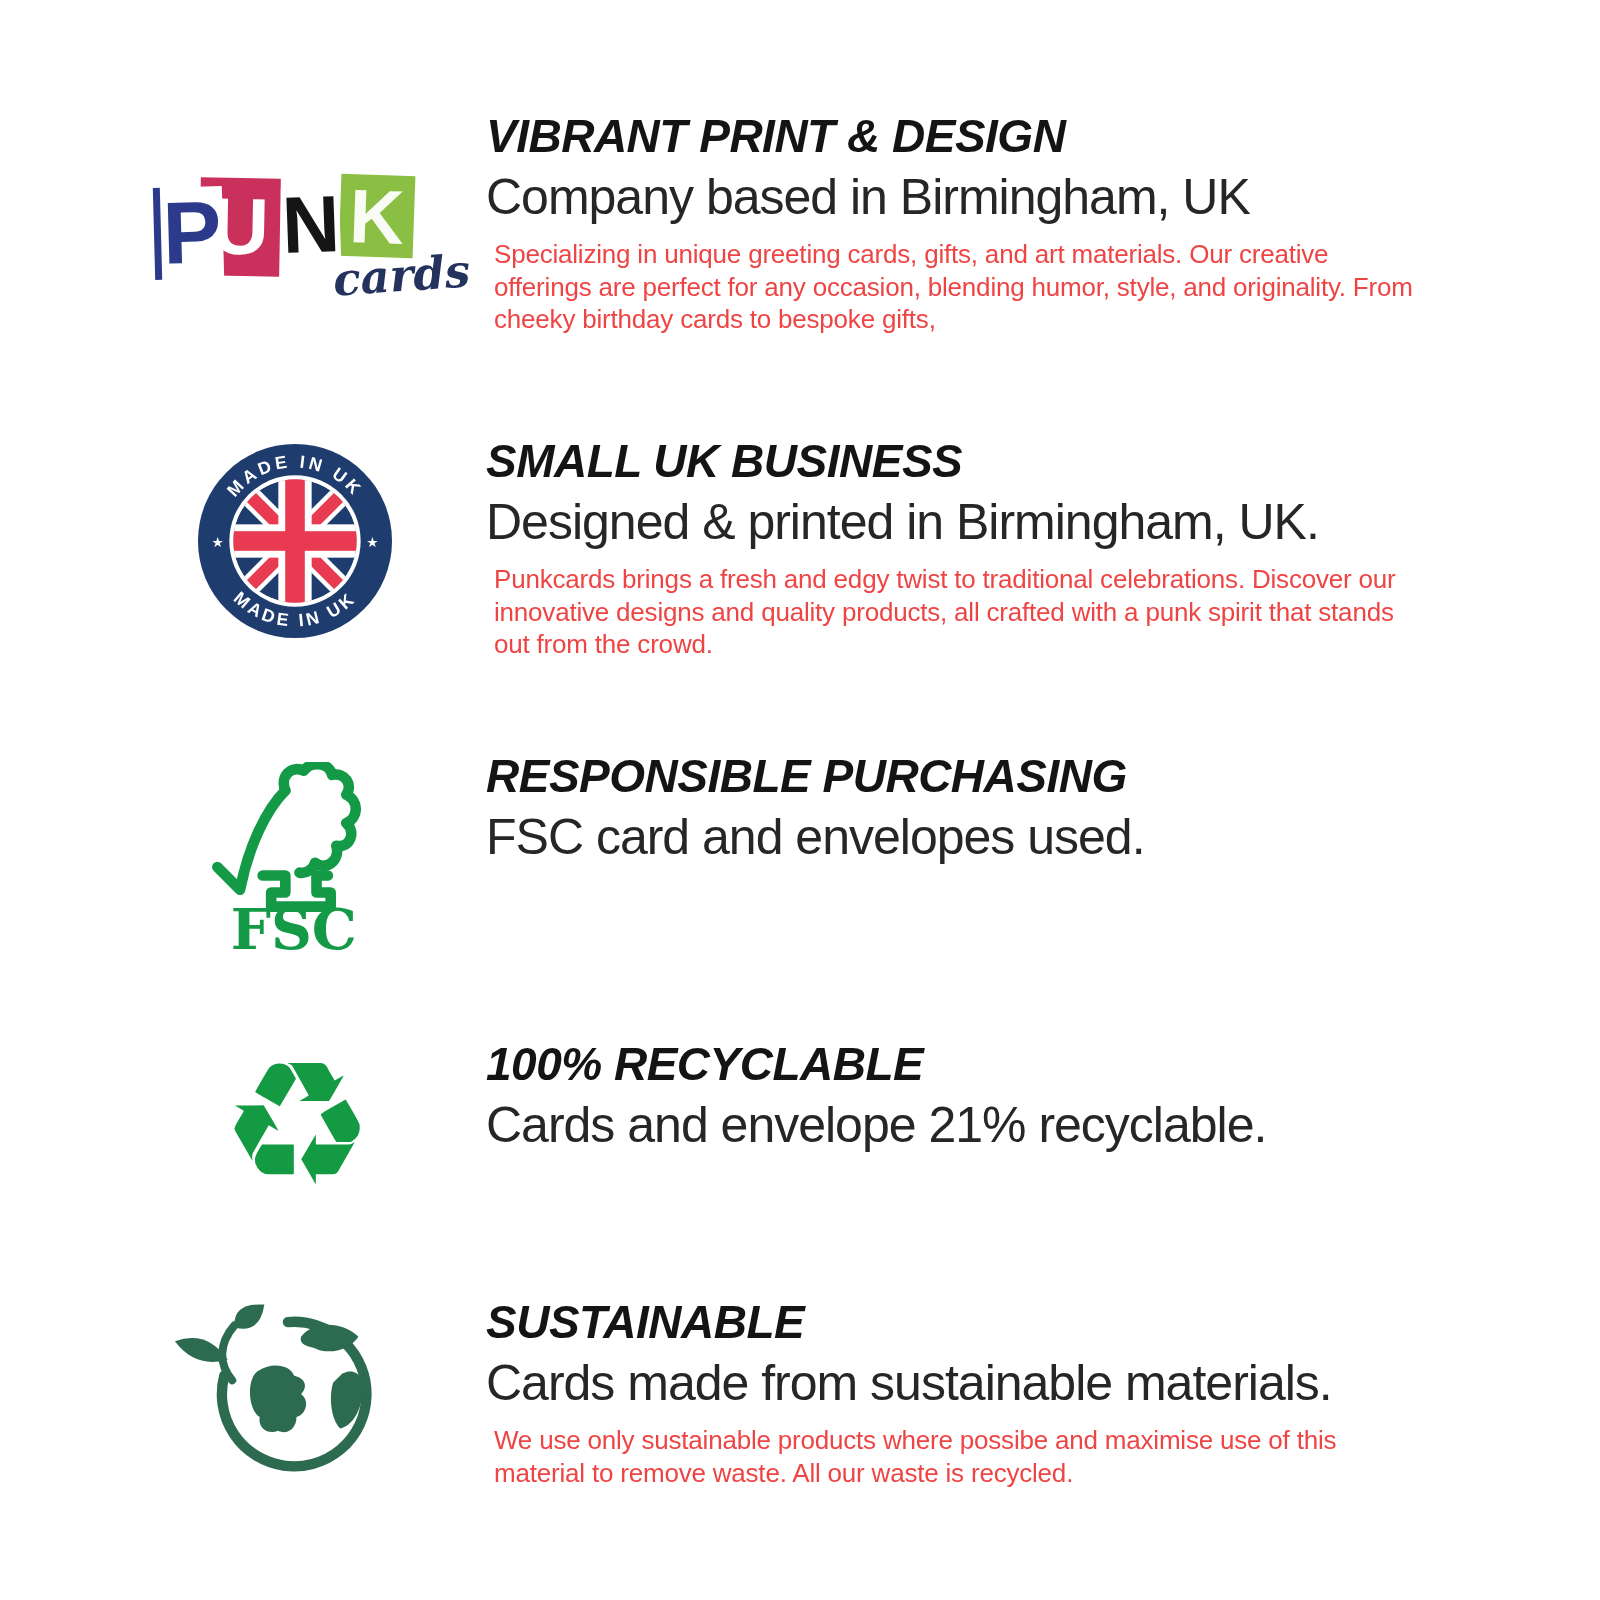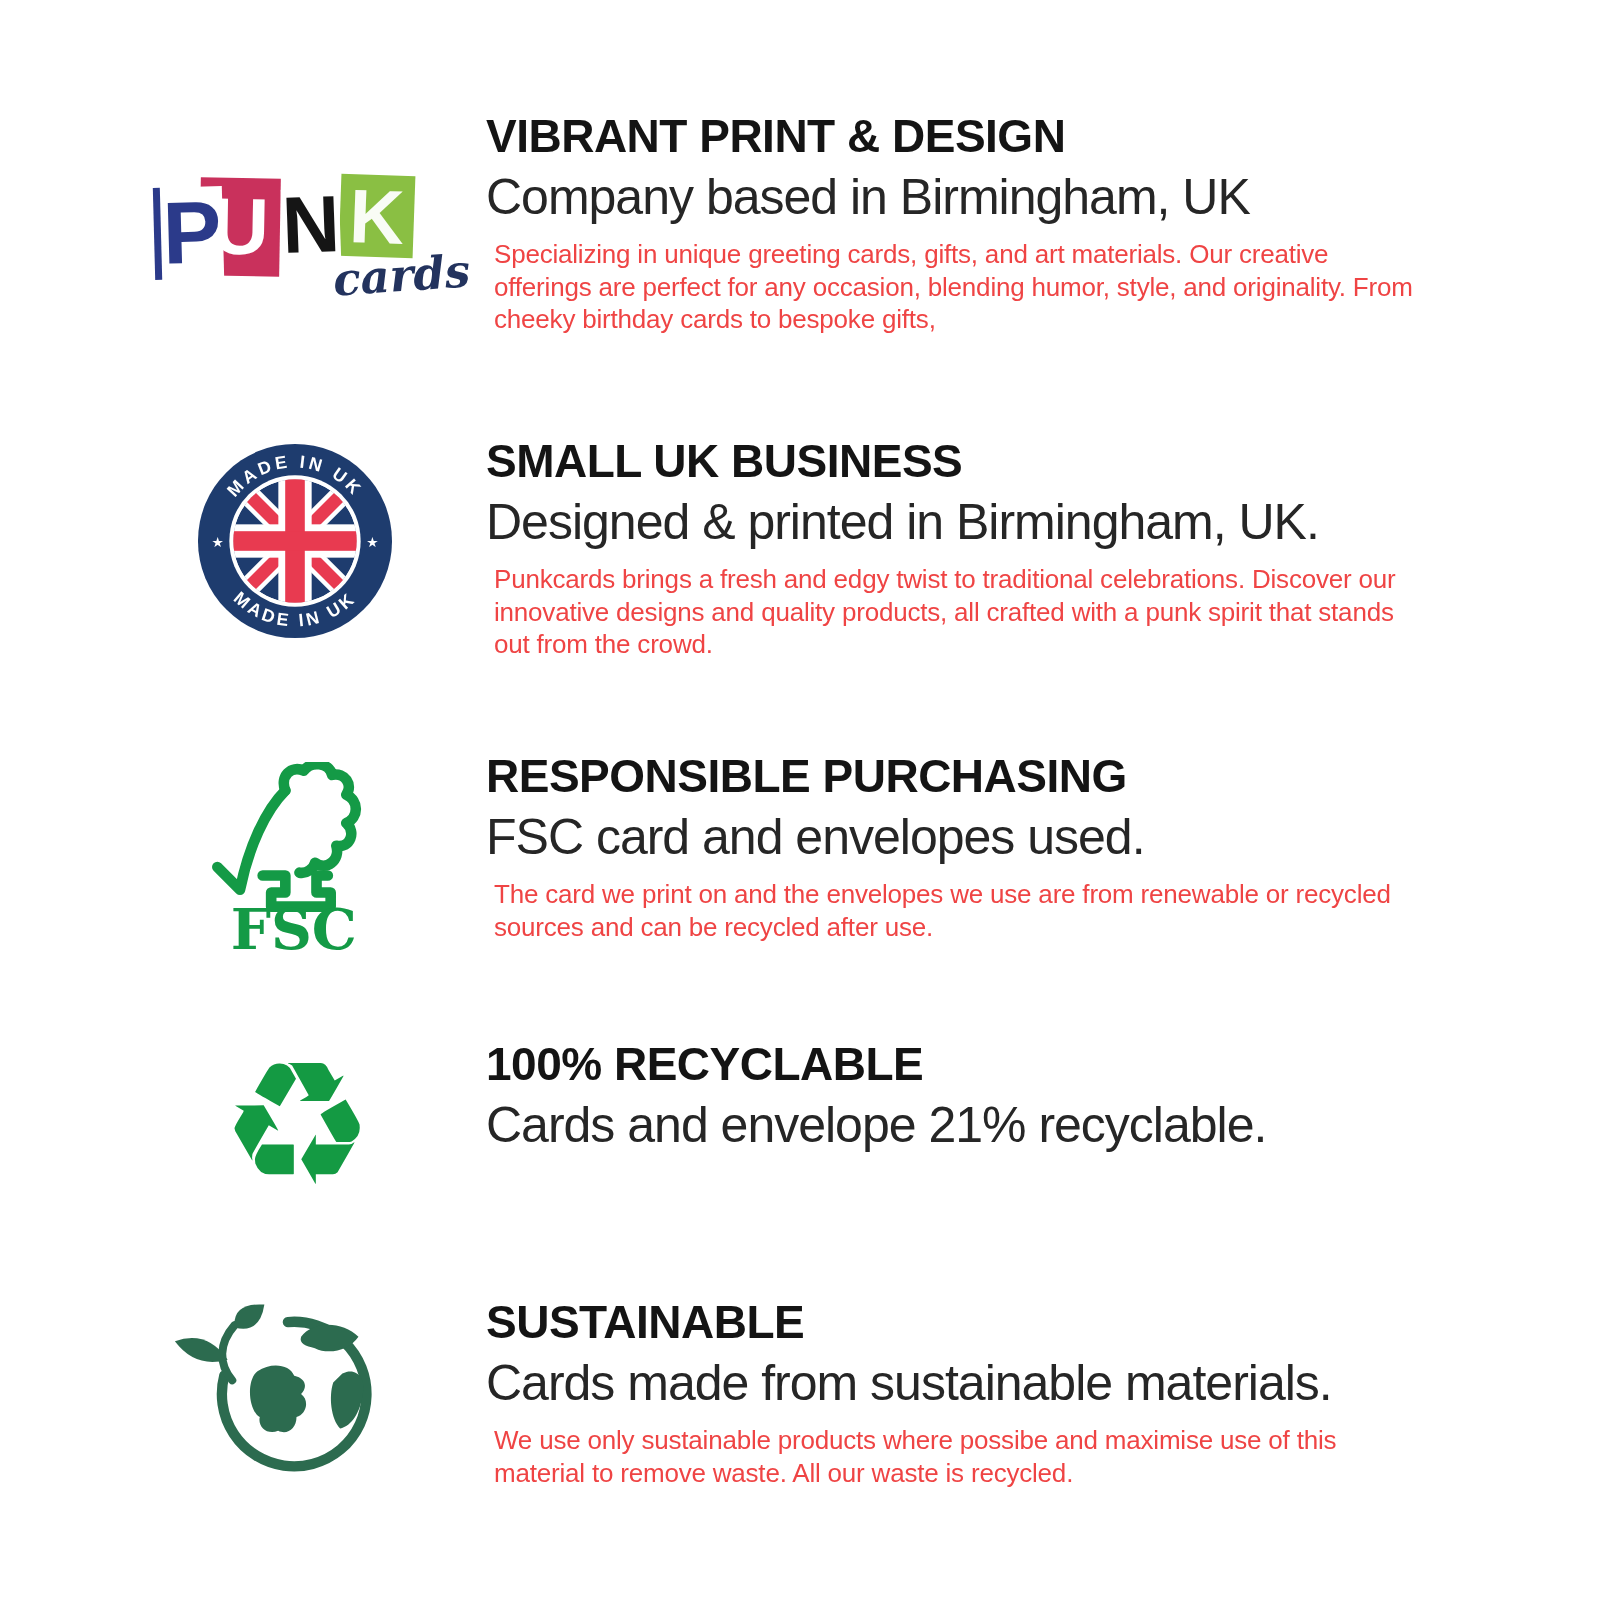--- a/index.html
+++ b/index.html
@@ -3,21 +3,21 @@
 <meta charset="utf-8">
 <style>
   html,body{margin:0;padding:0;background:#fff;}
   .page{
     position:relative;width:1600px;height:1600px;background:#ffffff;overflow:hidden;
     font-family:"Liberation Sans",sans-serif;
   }
   .section{position:absolute;left:0;width:1600px;}
   .icon-wrap{position:absolute;}
   .text-col{margin-left:486px;width:945px;}
-  .title{font-size:46px;font-weight:bold;letter-spacing:-0.5px;color:#141414;line-height:1.15;margin:0;}
+  .title{font-size:46px;font-weight:bold;letter-spacing:-0.5px;color:#141414;line-height:1.15;margin:0;font-style:italic;}
   .subtitle{font-size:50px;font-weight:400;letter-spacing:-1px;color:#262626;line-height:1.15;margin:6px 0 0 0;}
   .bodytext{font-size:26px;color:#ef4444;line-height:1.24;letter-spacing:-0.2px;margin:12px 0 0 8px;}
 
   
   #s1{top:110px} #s2{top:435px} #s3{top:750px} #s4{top:1038px} #s5{top:1296px}
   #s1 .icon-wrap{left:150px;top:63px;}
   #s2 .icon-wrap{left:197px;top:8px;}
   #s3 .icon-wrap{left:206px;top:12px;}
   #s4 .icon-wrap{left:205px;top:2px;}
   #s5 .icon-wrap{left:168px;top:4px;}
@@ -110,21 +110,20 @@
           <path d="M 8,74 L 24,90 C 30,60 42,34 56,20"></path>
           <path d="M 56,20 C 52,10 60,2 69,6 C 74,-1 87,0 89,9 C 98,7 104,16 99,23 C 108,27 108,39 99,43 C 106,49 102,61 92,59 C 95,69 85,77 77,71 C 76,75 71,79 66,78"></path>
           <path d="M 40,80 L 56,80 L 56,92 L 46,92 L 46,102 L 88,102 L 88,92 L 78,92 L 78,80 L 86,80"></path>
         </g>
         <text x="62" y="132" text-anchor="middle" font-size="40" font-weight="bold" fill="#149a46" font-family="DejaVu Serif, serif">FSC</text>
       </svg>
     </div>
     <div class="text-col">
       <h2 class="title">RESPONSIBLE PURCHASING</h2>
       <p class="subtitle">FSC card and envelopes used.</p>
-      <p class="bodytext">The card we print on and the envelopes we use are from renewable or recycled sources and can be recycled after use.</p>
     </div>
   </section>
 
   <section class="section" id="s4">
     <div class="icon-wrap">
       <div class="recycle-glyph">♻</div>
     </div>
     <div class="text-col">
       <h2 class="title">100% RECYCLABLE</h2>
       <p class="subtitle">Cards and envelope 21% recyclable.</p>

